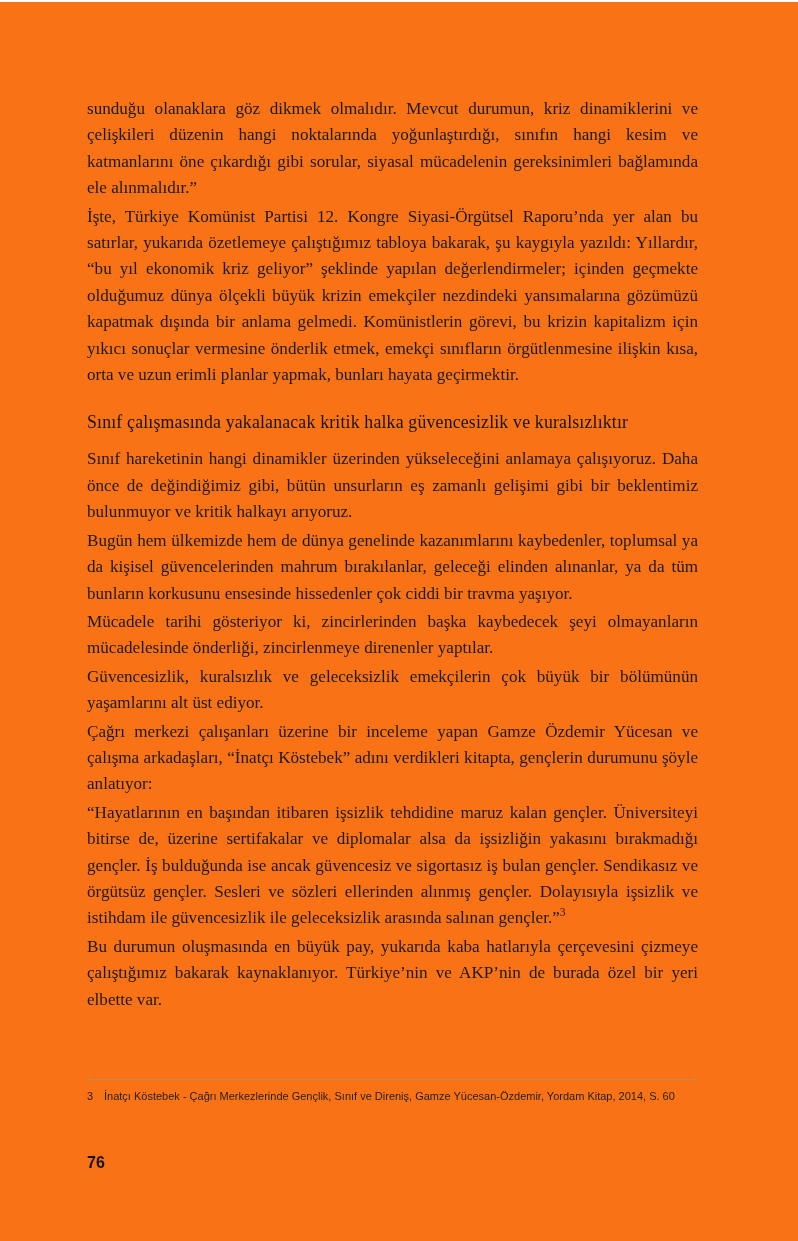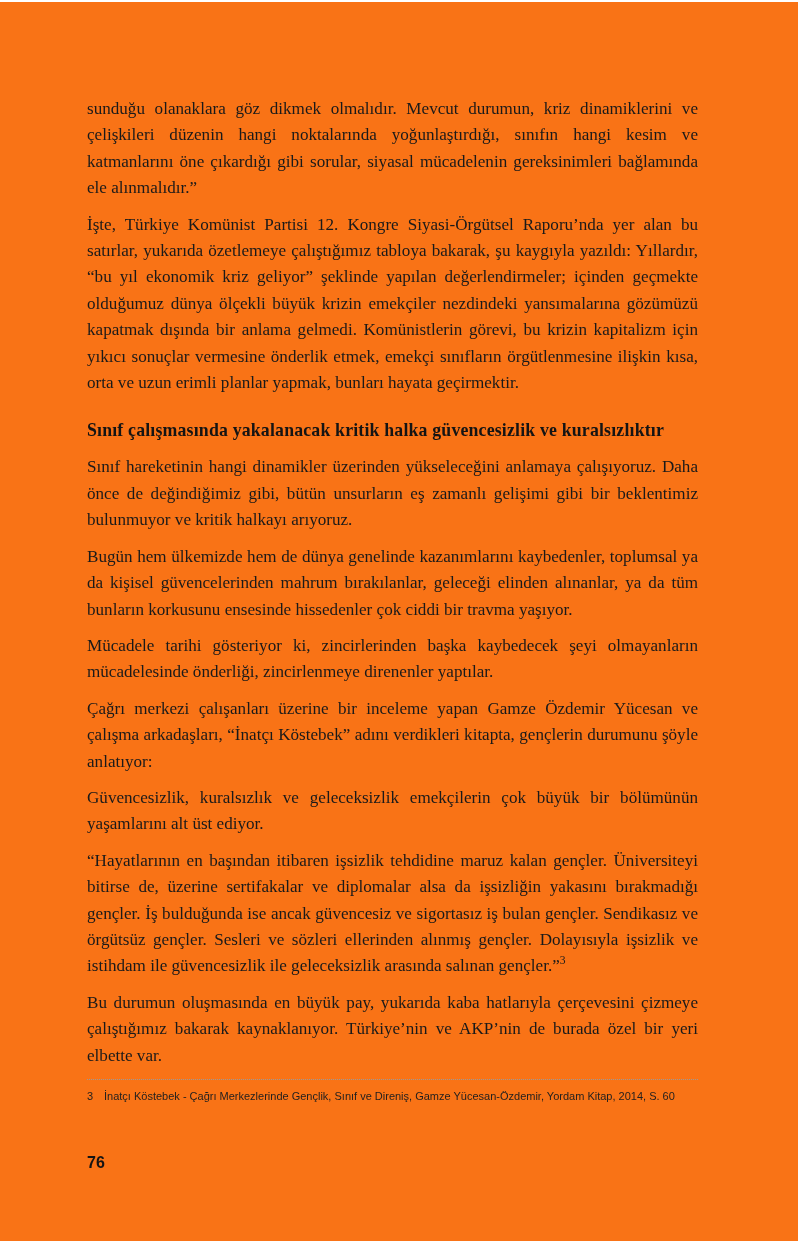--- a/index.html
+++ b/index.html
@@ -39,29 +39,29 @@
     font-family: "Liberation Serif", "DejaVu Serif", serif;
     font-size: 17.1px;
     line-height: 26.4px;
     text-align: justify;
     text-justify: inter-word;
     color: #1a1a1a;
     hyphens: none;
   }
 
   p.body-par + p.body-par {
-    margin-top: 10px;
+    margin-top: 2px;
   }
 
   h2.section-heading {
     margin: 22px 0 11px 0;
     font-family: "Liberation Serif", "DejaVu Serif", serif;
     font-size: 17.8px;
     line-height: 25px;
-    font-weight: bold;
+    font-weight: normal;
     text-align: left;
     color: #141414;
     letter-spacing: 0.01em;
   }
 
   sup.footnote-ref {
     font-size: 0.68em;
     vertical-align: super;
     line-height: 0;
   }
@@ -116,23 +116,23 @@
     <p class="body-par">İşte, Türkiye Komünist Partisi 12. Kongre Siyasi-Örgütsel Raporu’nda yer alan bu satırlar, yukarıda özetlemeye çalıştığımız tabloya bakarak, şu kaygıyla yazıldı: Yıllardır, “bu yıl ekonomik kriz geliyor” şeklinde yapılan değerlendirmeler; içinden geçmekte olduğumuz dünya ölçekli büyük krizin emekçiler nezdindeki yansımalarına gözümüzü kapatmak dışında bir anlama gelmedi. Komünistlerin görevi, bu krizin kapitalizm için yıkıcı sonuçlar vermesine önderlik etmek, emekçi sınıfların örgütlenmesine ilişkin kısa, orta ve uzun erimli planlar yapmak, bunları hayata geçirmektir.</p>
 
     <h2 class="section-heading">Sınıf çalışmasında yakalanacak kritik halka güvencesizlik ve kuralsızlıktır</h2>
 
     <p class="body-par">Sınıf hareketinin hangi dinamikler üzerinden yükseleceğini anlamaya çalışıyoruz. Daha önce de değindiğimiz gibi, bütün unsurların eş zamanlı gelişimi gibi bir beklentimiz bulunmuyor ve kritik halkayı arıyoruz.</p>
 
     <p class="body-par">Bugün hem ülkemizde hem de dünya genelinde kazanımlarını kaybedenler, toplumsal ya da kişisel güvencelerinden mahrum bırakılanlar, geleceği elinden alınanlar, ya da tüm bunların korkusunu ensesinde hissedenler çok ciddi bir travma yaşıyor.</p>
 
     <p class="body-par">Mücadele tarihi gösteriyor ki, zincirlerinden başka kaybedecek şeyi olmayanların mücadelesinde önderliği, zincirlenmeye direnenler yaptılar.</p>
 
+    <p class="body-par">Güvencesizlik, kuralsızlık ve gelecek­sizlik emekçilerin çok büyük bir bölümünün yaşamlarını alt üst ediyor.</p>
+
     <p class="body-par">Çağrı merkezi çalışanları üzerine bir inceleme yapan Gamze Özdemir Yücesan ve çalışma arkadaşları, “İnatçı Köstebek” adını verdikleri kitapta, gençlerin durumunu şöyle anlatıyor:</p>
-
-    <p class="body-par">Güvencesizlik, kuralsızlık ve gelecek­sizlik emekçilerin çok büyük bir bölümünün yaşamlarını alt üst ediyor.</p>
 
     <p class="body-par"><span>“Hayatlarının en başından itibaren işsizlik tehdidine maruz kalan gençler. Üniversiteyi bitirse de, üzerine sertifakalar ve diplomalar alsa da işsizliğin yakasını bırakmadığı gençler. İş bulduğunda ise ancak güvencesiz ve sigortasız iş bulan gençler. Sendikasız ve örgütsüz gençler. Sesleri ve sözleri ellerinden alınmış gençler. Dolayısıyla işsizlik ve istihdam ile güvencesizlik ile gelecek­sizlik arasında salınan gençler.”</span><sup class="footnote-ref">3</sup></p>
 
     <p class="body-par">Bu durumun oluşmasında en büyük pay, yukarıda kaba hatlarıyla çerçevesini çizmeye çalıştığımız bakarak kaynaklanıyor. Türkiye’nin ve AKP’nin de burada özel bir yeri elbette var.</p>
 
   </div>
 
   <div class="footnote-block">
     <div class="footnote-rule"></div>
     <div class="footnote-text"><span class="footnote-num">3</span><span>İnatçı Köstebek - Çağrı Merkezlerinde Gençlik, Sınıf ve Direniş, Gamze Yücesan-Özdemir, Yordam Kitap, 2014, S. 60</span></div>

